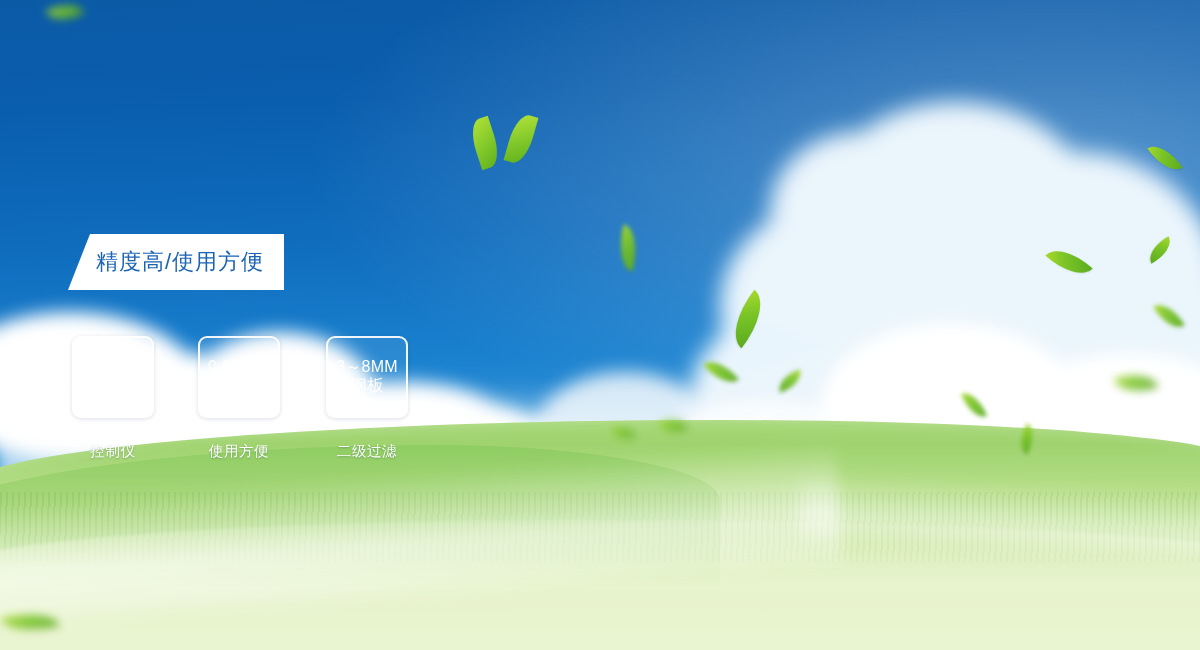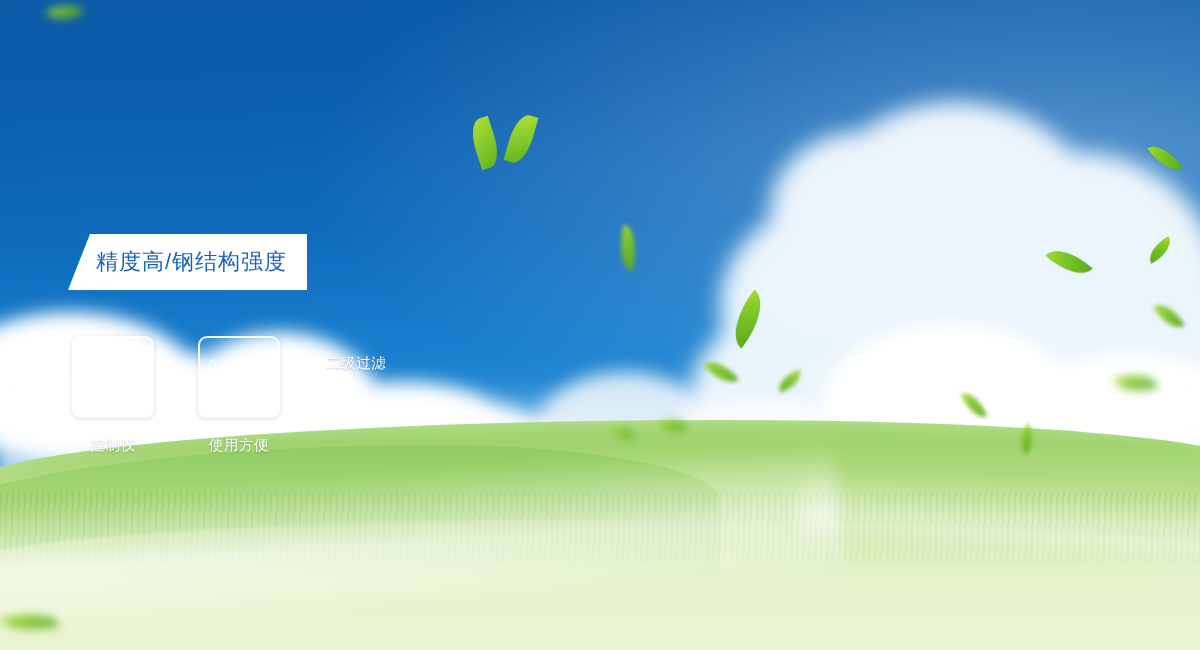--- a/index.html
+++ b/index.html
@@ -122,21 +122,21 @@
   .feature{width:78px;display:flex;flex-direction:column;align-items:center;}
   .fbox{
     width:78px;height:78px;border:2px solid rgba(255,255,255,.92);
     border-radius:9px;background:rgba(255,255,255,.08);
     display:flex;flex-direction:column;align-items:center;justify-content:center;
     box-shadow:0 1px 4px rgba(0,30,80,.15);
   }
   .fbox .ftxt{color:#fff;font-size:16px;line-height:1.18;text-align:center;letter-spacing:.2px;}
   .fbox .ftxt.cn{font-size:17px;}
   .flabel{
-    margin-top:18px;color:#ffffff;font-size:14.5px;white-space:nowrap;letter-spacing:.6px;
+    margin-top:24px;color:#ffffff;font-size:14.5px;white-space:nowrap;letter-spacing:.6px;
     text-shadow:0 1px 2px rgba(0,30,80,.28);
   }
   .feature.wide,.feature.wide .flabel{width:auto;}
 
   
   .dial{position:relative;width:60px;height:60px;}
   .dial .dot{position:absolute;width:4px;height:4px;background:#fff;border-radius:50%;}
   .dial .needle{
     position:absolute;left:50%;top:12px;width:9px;height:36px;margin-left:-4.5px;
     background:#fff;border-radius:5px;
@@ -255,21 +255,21 @@
       <div class="lf"></div>
     </div>
 
   <div class="sprout">
     <div class="sl left"></div>
     <div class="sl right"></div>
   </div>
 
 
   <div class="badge">
-    <div class="badge-right">精度高/钢结构强度</div>
+    <div class="badge-right">精度高/使用方便</div>
   </div>
 
   <div class="features">
 
     <div class="feature">
       <div class="fbox">
         <div class="dial">
           <div class="dot" style="left:28px;top:1px;"></div>
           <div class="dot" style="left:36px;top:2px;"></div>
           <div class="dot" style="left:43px;top:5px;"></div>
@@ -300,18 +300,22 @@
     <div class="feature">
       <div class="fbox">
         <div class="ftxt">0.6～1.3</div>
         <div class="ftxt">MPA</div>
       </div>
       <div class="flabel">使用方便</div>
     </div>
 
 
     <div class="feature wide">
+      <div class="fbox">
+        <div class="ftxt">3～8MM</div>
+        <div class="ftxt cn">钢板</div>
+      </div>
       <div class="flabel">二级过滤</div>
     </div>
 
 
   </div>
 </div>
 
 </body></html>

